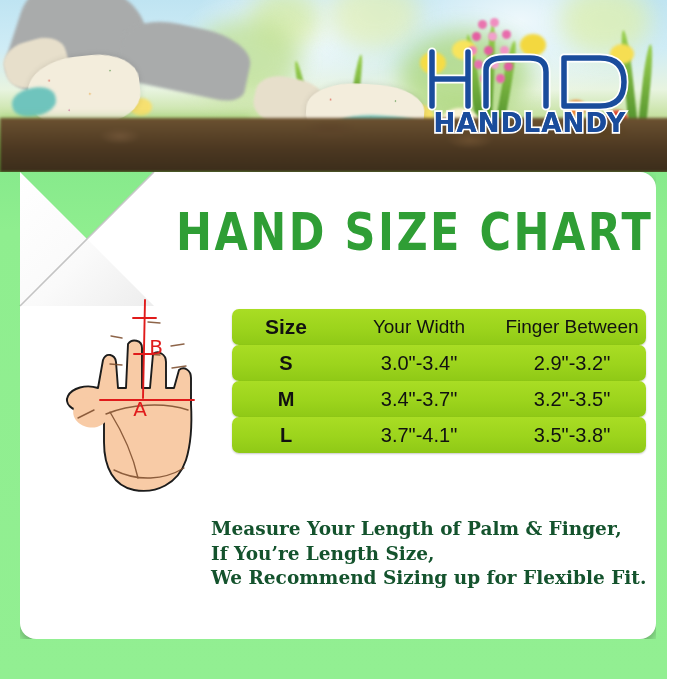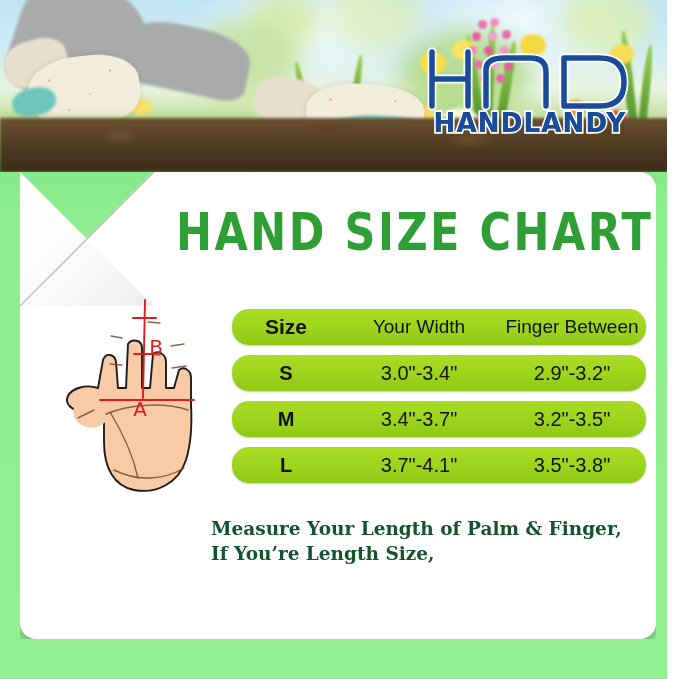--- a/index.html
+++ b/index.html
@@ -193,22 +193,21 @@
   
   .table {
     position: absolute;
     left: 232px; top: 309px;
     width: 414px;
   }
   .row {
     display: flex;
     align-items: center;
     height: 36px;
-    margin-bottom: 10px;
-    border-radius: 17px;
+    border-radius: 7px;
     background: linear-gradient(180deg, #A9DD24 0%, #9CD41C 55%, #8FC916 100%);
     box-shadow: 0 1px 2px rgba(0,0,0,.22);
   }
   .row .c0 { width: 108px; text-align: center; }
   .row .c1 { width: 158px; text-align: center; }
   .row .c2 { width: 148px; text-align: center; }
   .row span {
     color: #111111;
     font-size: 19px;
     font-weight: 700;
@@ -429,15 +428,16 @@
       </div>
       <div class="c2">
         <span>3.5"-3.8"</span>
       </div>
     </div>
   </div>
 
   <div class="note">
     <div>Measure Your Length of Palm &amp; Finger,</div>
     <div>If You’re Length Size,</div>
+    <div>We Recommend Sizing up for Flexible Fit.</div>
   </div>
 
 </div>
 
 </body></html>

